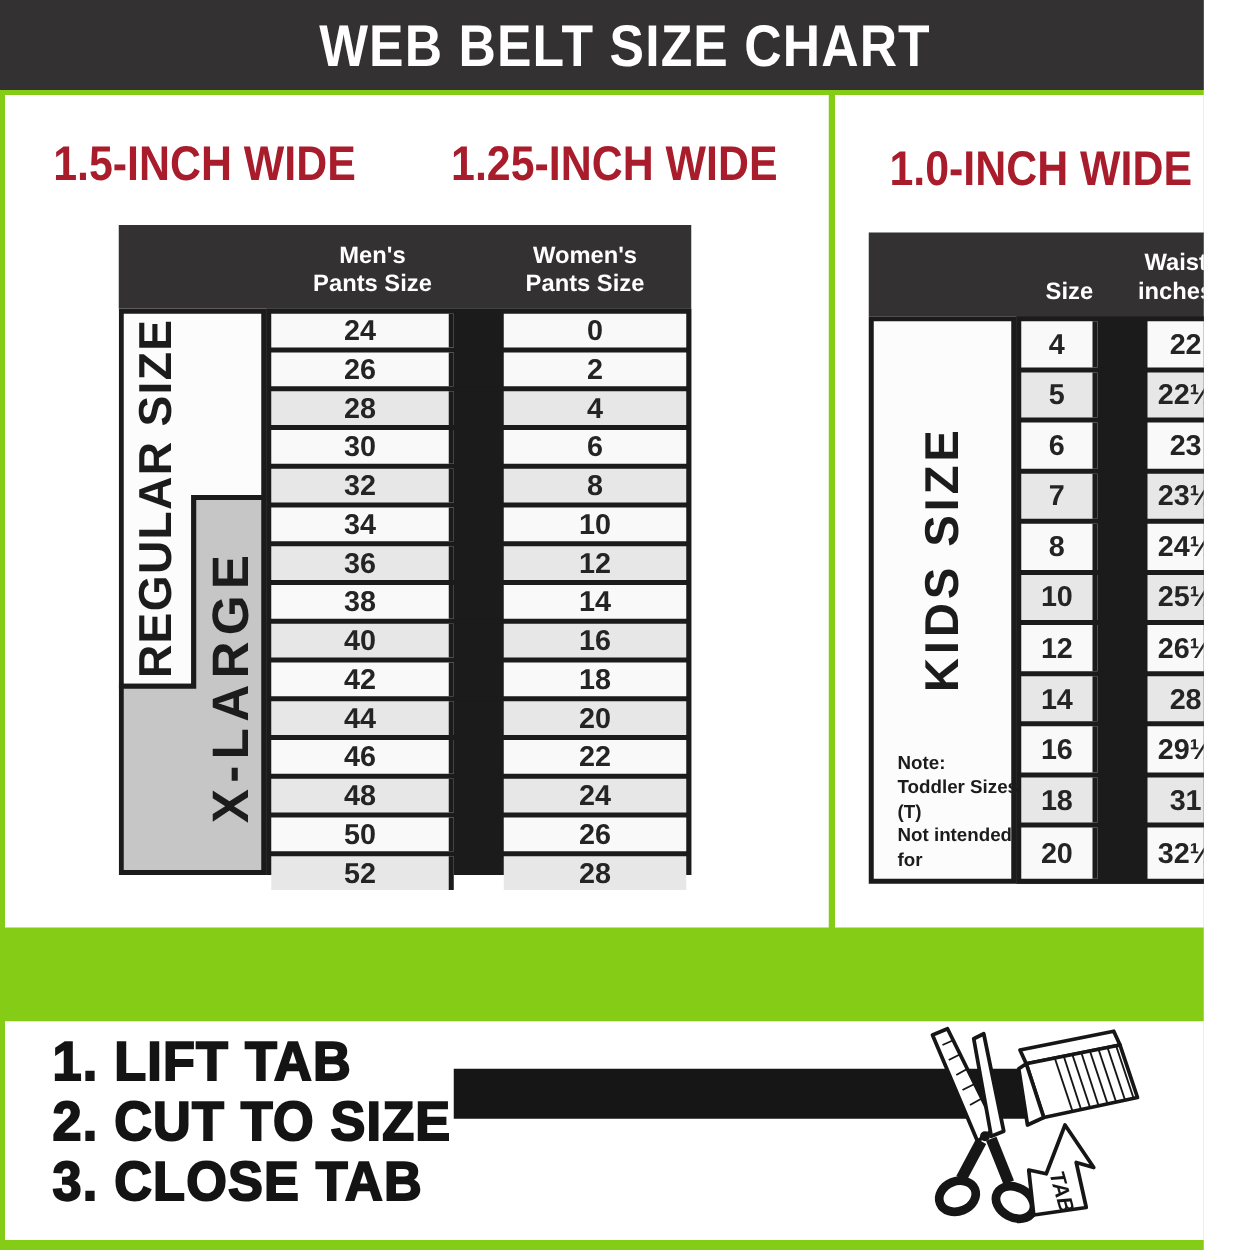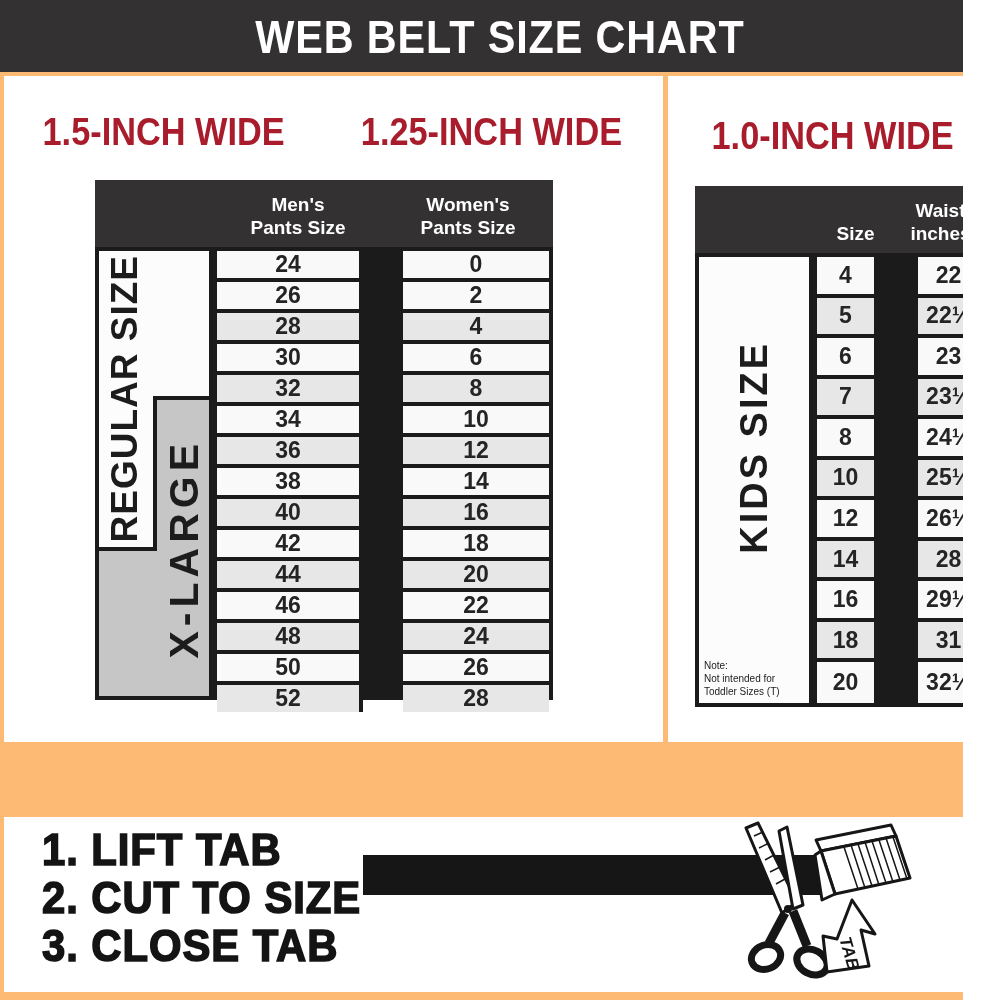--- a/index.html
+++ b/index.html
@@ -1,18 +1,18 @@
 <!DOCTYPE html>
 <html><head>
 <meta charset="utf-8">
 <style>
   html,body{margin:0;padding:0;}
   .page{
     position:relative; width:963px; height:1000px;
-    background:#fdba74; overflow:hidden;
+    background:#84cc16; overflow:hidden;
     font-family:"Liberation Sans", sans-serif;
     -webkit-font-smoothing:antialiased;
   }
   .abs{position:absolute;}
   
   .titlebar{left:0;top:0;width:1000px;height:72px;background:#333132;
     display:flex;align-items:center;justify-content:center;}
   .titlebar span{color:#fff;font-weight:bold;font-size:47px;letter-spacing:1px;
     transform:scaleX(.88);white-space:nowrap;}
   
@@ -31,21 +31,21 @@
   .trow{display:grid;grid-template-columns:1fr 1fr;border-bottom:4px solid #1b1b1b;gap:40px;}
   .trow:last-child{border-bottom:none;}
   .tcell{background:#f9f9f9;display:flex;align-items:center;justify-content:center;
     font-weight:bold;font-size:23px;color:#242424;}
   .tcell:first-child{border-right:4px solid #1b1b1b;}
   .trow.shaded .tcell{background:#e7e7e7;}
   
   .vwrap{display:flex;align-items:center;justify-content:center;}
   .vtext{writing-mode:vertical-rl;transform:rotate(180deg);font-weight:bold;
     color:#1c1c1c;white-space:nowrap;}
-  .note{font-weight:normal;font-size:10px;line-height:1.3;color:#1c1c1c;}
+  .note{font-weight:bold;font-size:15px;line-height:1.3;color:#1c1c1c;margin-left:14px;}
   
   .footbar{left:0;top:747px;width:1000px;height:70px;background:#333132;
     display:flex;align-items:center;}
   .footbar span{color:#fff;font-weight:bold;font-size:33px;margin-left:33px;
     transform:scaleX(.9);transform-origin:left center;white-space:nowrap;}
   .footwhite{left:4px;top:817px;width:990px;height:175px;background:#fff;}
   .steps{left:42px;top:826px;}
   .step{height:48px;display:flex;align-items:center;font-size:44px;font-weight:bold;
     color:#141414;-webkit-text-stroke:1.6px #141414;letter-spacing:1px;
     transform:scaleX(.95);transform-origin:left center;white-space:nowrap;}
@@ -183,22 +183,22 @@
     </div>
   </div>
 
   <div class="abs" style="left:695px;top:253px;width:118px;height:454px;background:#fcfcfc;
        border:4px solid #1b1b1b;box-sizing:border-box;">
     <div class="vwrap" style="position:absolute;left:0;top:20px;width:110px;height:340px;">
       <span class="vtext" style="font-size:38px;letter-spacing:3px;">KIDS SIZE</span>
     </div>
     <div class="note" style="position:absolute;left:5px;bottom:5px;width:106px;">
       <div>Note:</div>
+      <div>Toddler Sizes (T)</div>
       <div>Not intended for</div>
-      <div>Toddler Sizes (T)</div>
     </div>
   </div>
 
   <div class="abs tbody" style="left:813px;top:253px;width:170px;height:454px;grid-template-rows:repeat(11,1fr);">
   <div class="trow">
     <div class="tcell">4</div>
     <div class="tcell">22</div>
   </div>
 
   <div class="trow shaded">

